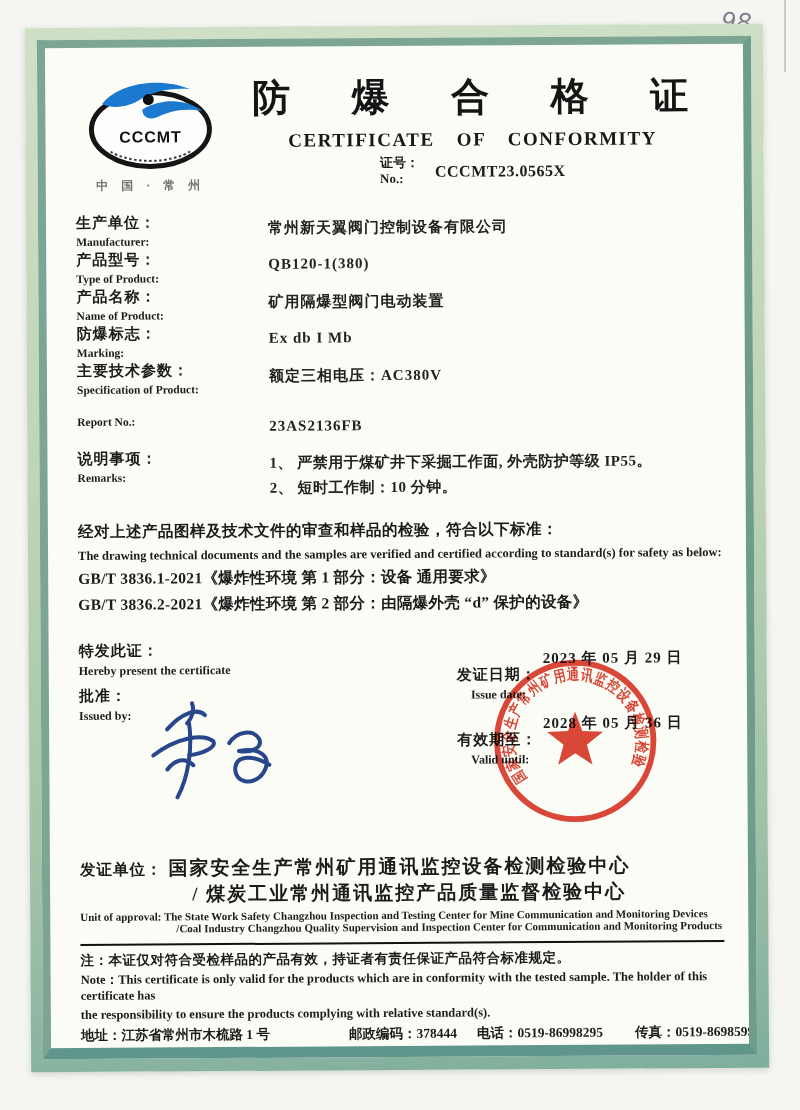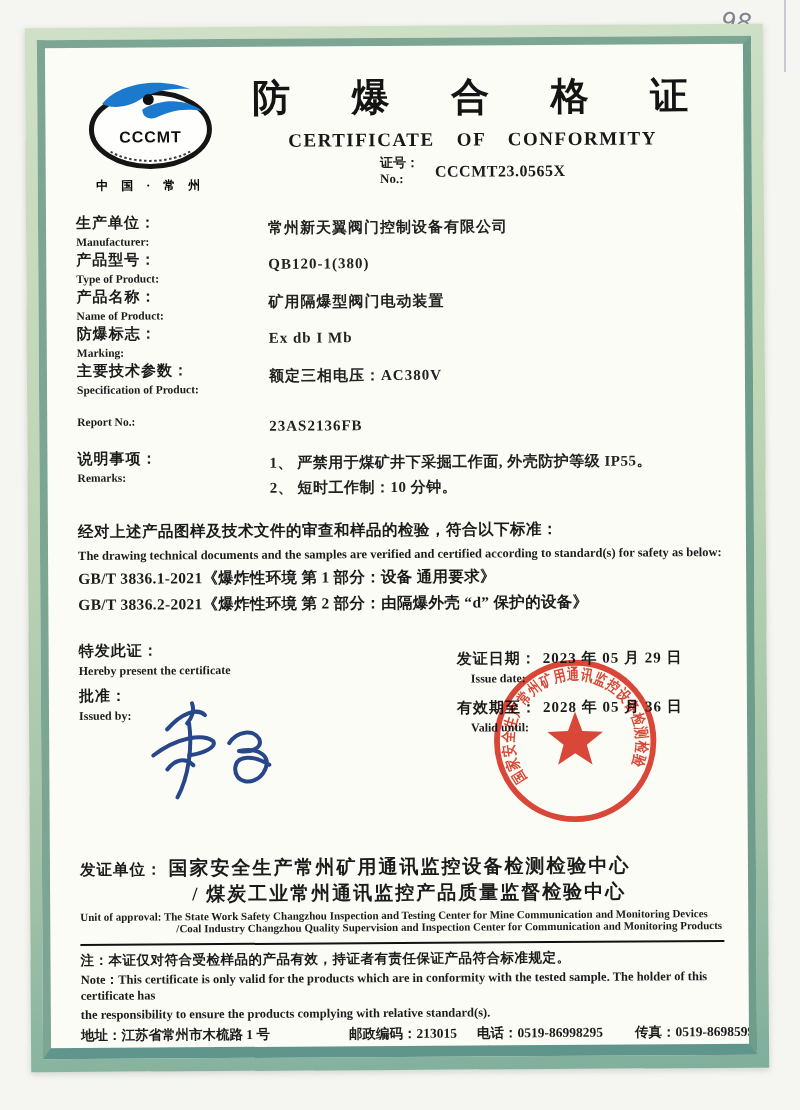--- a/index.html
+++ b/index.html
@@ -33,21 +33,21 @@
     background:#fcfcf7;
   }
   .paper{
     width:100%;height:100%;box-sizing:border-box;
     padding:20px 24px 8px 30px;
     position:relative;overflow:hidden;
   }
   
   .header{display:flex;height:146px;}
   .logo-block{width:150px;text-align:center;padding-top:8px;}
-  .logo-region{font-size:12px;font-weight:bold;letter-spacing:5px;margin-top:2px;color:#000000;}
+  .logo-region{font-size:12px;font-weight:bold;letter-spacing:5px;margin-top:2px;color:#737373;}
   .title-block{flex:1;text-align:center;padding-top:6px;}
   .title-zh{
     font-size:38px;font-weight:600;letter-spacing:26px;
     padding-left:22px;white-space:nowrap;color:#141414;
   }
   .title-en{
     font-size:19px;font-weight:600;letter-spacing:1.5px;word-spacing:16px;
     margin-top:6px;color:#181818;
   }
   .certno-row{display:flex;justify-content:center;align-items:center;gap:16px;margin-top:4px;}
@@ -69,21 +69,21 @@
   .std-line{font-size:15.5px;font-weight:bold;letter-spacing:.3px;margin-top:5px;}
   
   .present{position:relative;height:204px;margin-top:26px;}
   .p-zh{font-size:15px;font-weight:bold;letter-spacing:1px;}
   .p-en{font-size:12px;font-weight:bold;margin-top:3px;}
   .approve{margin-top:8px;}
   .signature{position:absolute;left:58px;top:52px;}
   .dates{position:absolute;left:378px;top:10px;width:310px;}
   .date-row{margin-bottom:12px;}
   .date-line{display:flex;gap:6px;}
-  .d-zh{font-size:15px;font-weight:bold;letter-spacing:1px;flex:none;}
+  .d-zh{font-size:15px;font-weight:bold;letter-spacing:1px;flex:none;margin-top:16px;}
   .d-value{font-size:15px;font-weight:600;letter-spacing:1px;white-space:nowrap;}
   .d-en{font-size:12px;font-weight:bold;margin-left:14px;margin-top:3px;}
   .seal{position:absolute;left:408px;top:14px;mix-blend-mode:multiply;opacity:.93;}
   
   .approval{margin-top:10px;}
   .ap-row1{display:flex;align-items:baseline;}
   .ap-label{font-size:15.5px;font-weight:bold;letter-spacing:1px;flex:none;margin-right:6px;}
   .ap-zh{font-size:19px;font-weight:bold;letter-spacing:2px;white-space:nowrap;}
   .ap-zh2{font-size:19px;font-weight:bold;letter-spacing:2px;margin-left:112px;}
   .ap-en{font-size:11px;font-weight:bold;margin-top:3px;white-space:nowrap;}
@@ -259,21 +259,21 @@
 
     <div class="separator"></div>
 
     <div class="note">
       <div class="note-zh">注：本证仅对符合受检样品的产品有效，持证者有责任保证产品符合标准规定。</div>
       <div class="note-en">Note：This certificate is only valid for the products which are in conformity with the tested sample. The holder of this certificate has</div>
       <div class="note-en">the responsibility to ensure the products complying with relative standard(s).</div>
 
       <div class="contact-grid">
         <div class="c-zh">地址：江苏省常州市木梳路 1 号</div>
-        <div class="c-zh">邮政编码：213015</div>
+        <div class="c-zh">邮政编码：378444</div>
         <div class="c-zh">电话：0519-86998295</div>
         <div class="c-zh">传真：0519-86985992</div>
         <div class="c-en">Address:No.1,MushuRoad,Changzhou,Jiangsu</div>
         <div class="c-en">P.C.:213015</div>
         <div class="c-en">Tel:0519-86998295</div>
         <div class="c-en">Fax:0519-86985992</div>
       </div>
 
     </div>
 

